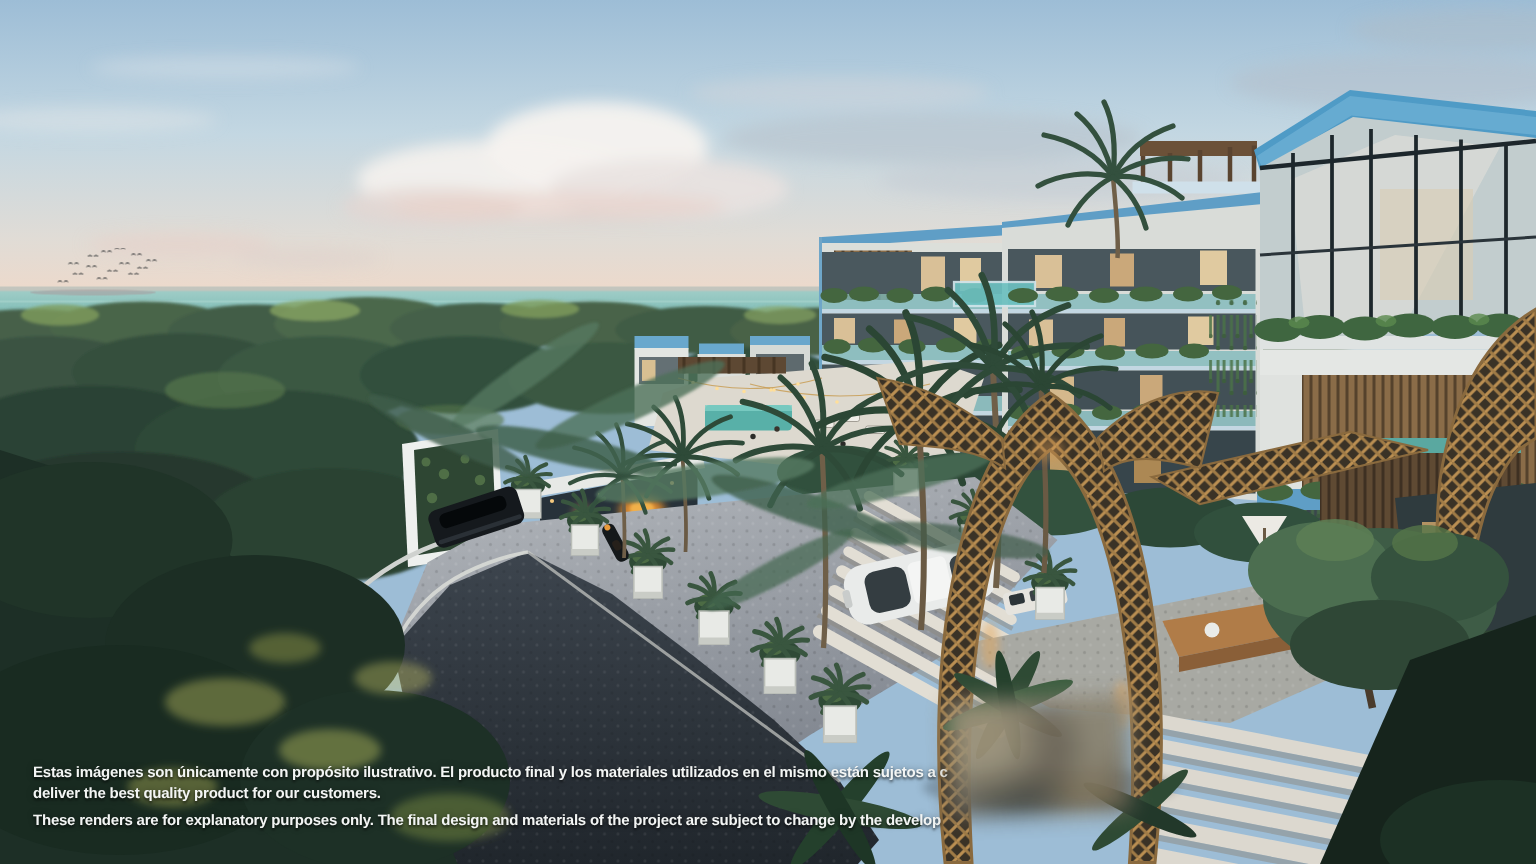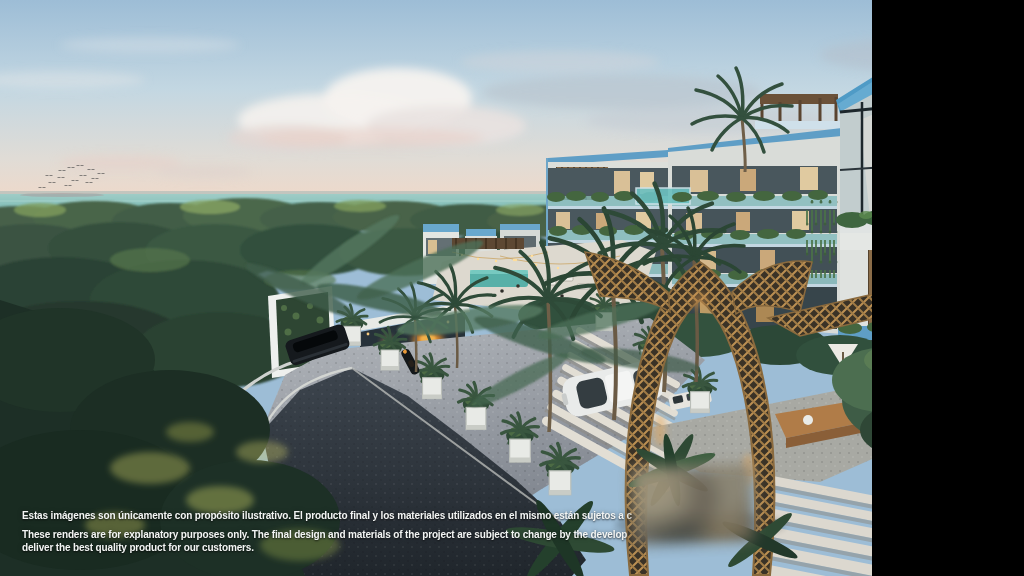--- a/index.html
+++ b/index.html
@@ -1,16 +1,16 @@
 <!DOCTYPE html>
 <html style="--caption-text: #f3f5f4; --sky-top: #9dbdd6; --sky-horizon: #eed9ca; --ocean: #7fbcb6; --canopy-dark: #24372b; --canopy-mid: #3c5a40; --building-blue: #5f9ec6; --lattice-wood: #b78d55; --road-dark: #2e353c; --pavement: #8d939b;"><head>
 <meta charset="utf-8">
 <style>
   html,body{margin:0;padding:0;background:#000;}
-  .stage{position:relative;width:872px;height:576px;overflow:hidden;background:#9dbdd6;
+  .stage{position:relative;width:1024px;height:576px;overflow:hidden;background:#9dbdd6;
          font-family:"Liberation Sans",sans-serif;}
   .stage svg{position:absolute;left:0;top:0;display:block;}
   .caption{position:absolute;left:22px;top:509px;width:640px;z-index:5;
            color:var(--caption-text,#f3f5f4);
            font-size:10px;line-height:13.5px;font-weight:700;letter-spacing:-0.15px;
            text-shadow:0 1px 2px rgba(0,0,0,.65),0 0 5px rgba(0,0,0,.35);}
   .caption .line{white-space:nowrap;}
   .caption .gap{margin-top:5px;}
   .watermark-blur{position:absolute;left:633px;top:466px;width:120px;height:77px;z-index:6;
     transform:rotate(-2deg);filter:blur(7px);opacity:.95;border-radius:3px;
@@ -581,18 +581,18 @@
       <use href="#frond" transform="rotate(-40) scale(0.9)" fill="#2e4a34"></use>
       <use href="#frond" transform="rotate(25) scale(0.9)" fill="#22382a"></use>
     </g>
     <polygon points="940,440 1024,410 1024,576 880,576" fill="#16241c"></polygon>
     <ellipse cx="1000" cy="560" rx="80" ry="40" fill="#1c3024"></ellipse>
   </g>
 </svg>
 
   <div class="caption">
     <div class="line">Estas imágenes son únicamente con propósito ilustrativo. El producto final y los materiales utilizados en el mismo están sujetos a c</div>
+    <div class="line">deliver the best quality product for our customers.</div>
     <div class="line gap">These renders are for explanatory purposes only. The final design and materials of the project are subject to change by the develop</div>
-    <div class="line">deliver the best quality product for our customers.</div>
   </div>
 
   <div class="watermark-blur"></div>
 </div>
 
 </body></html>

